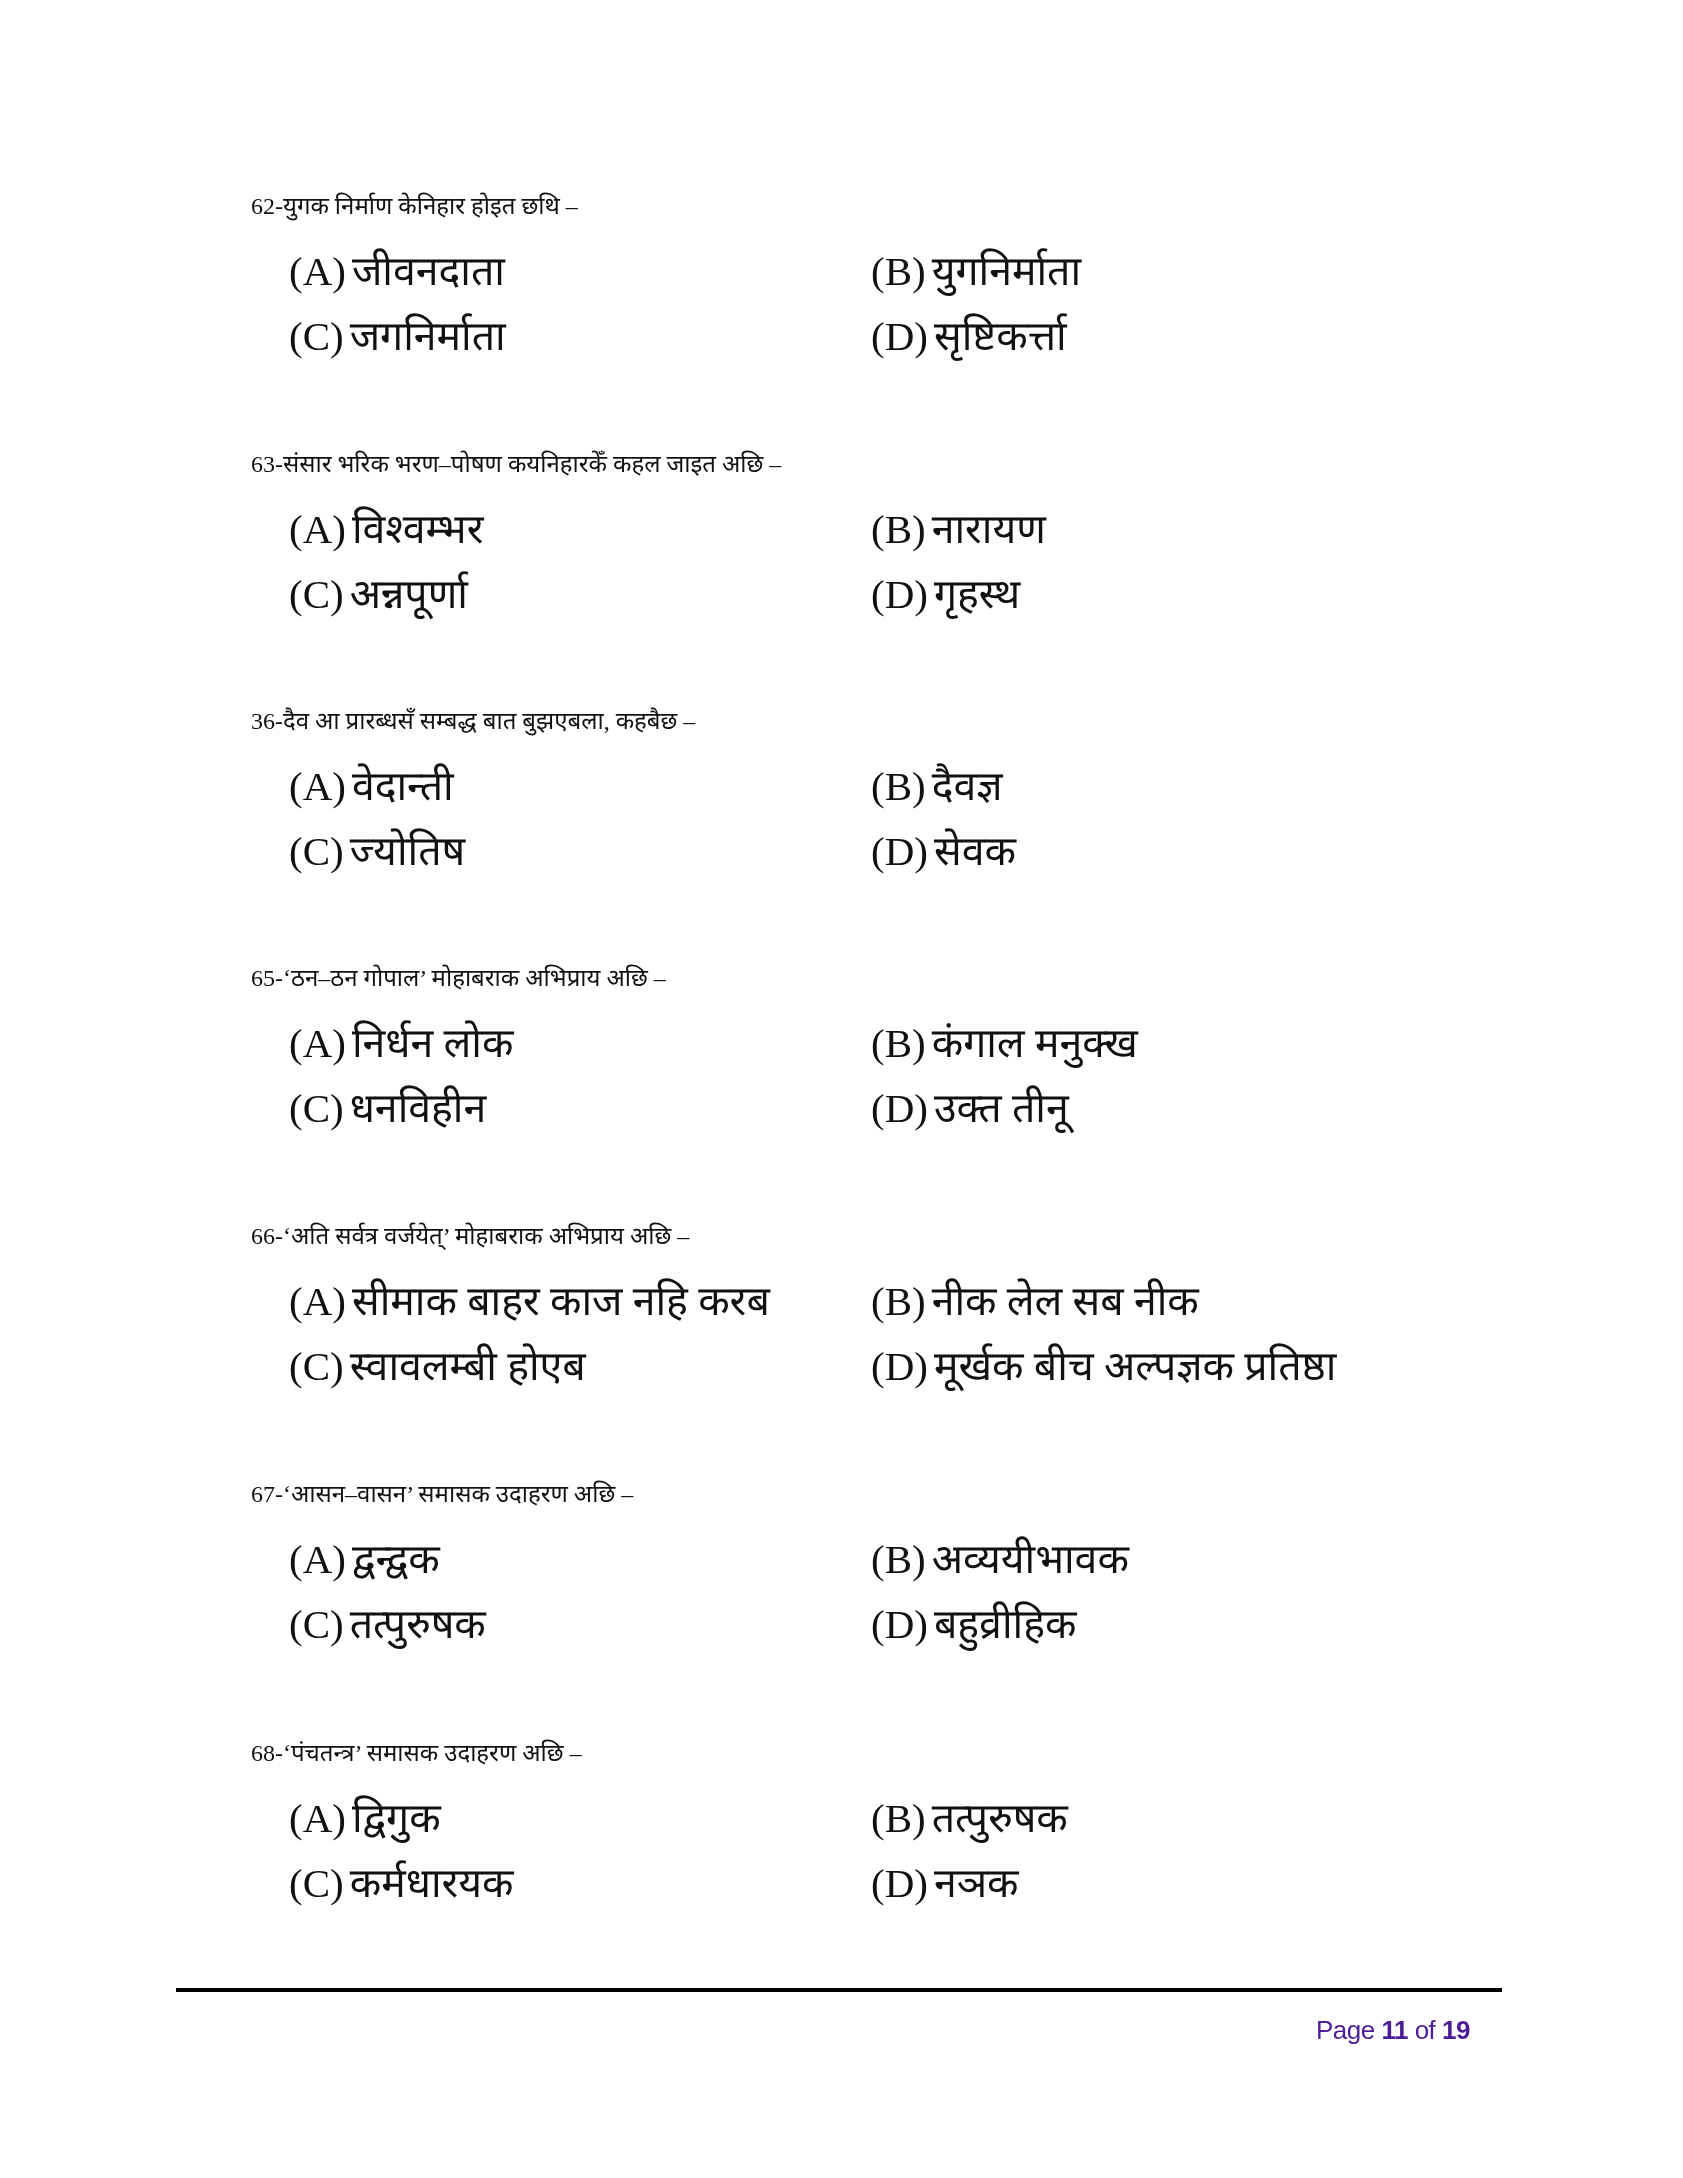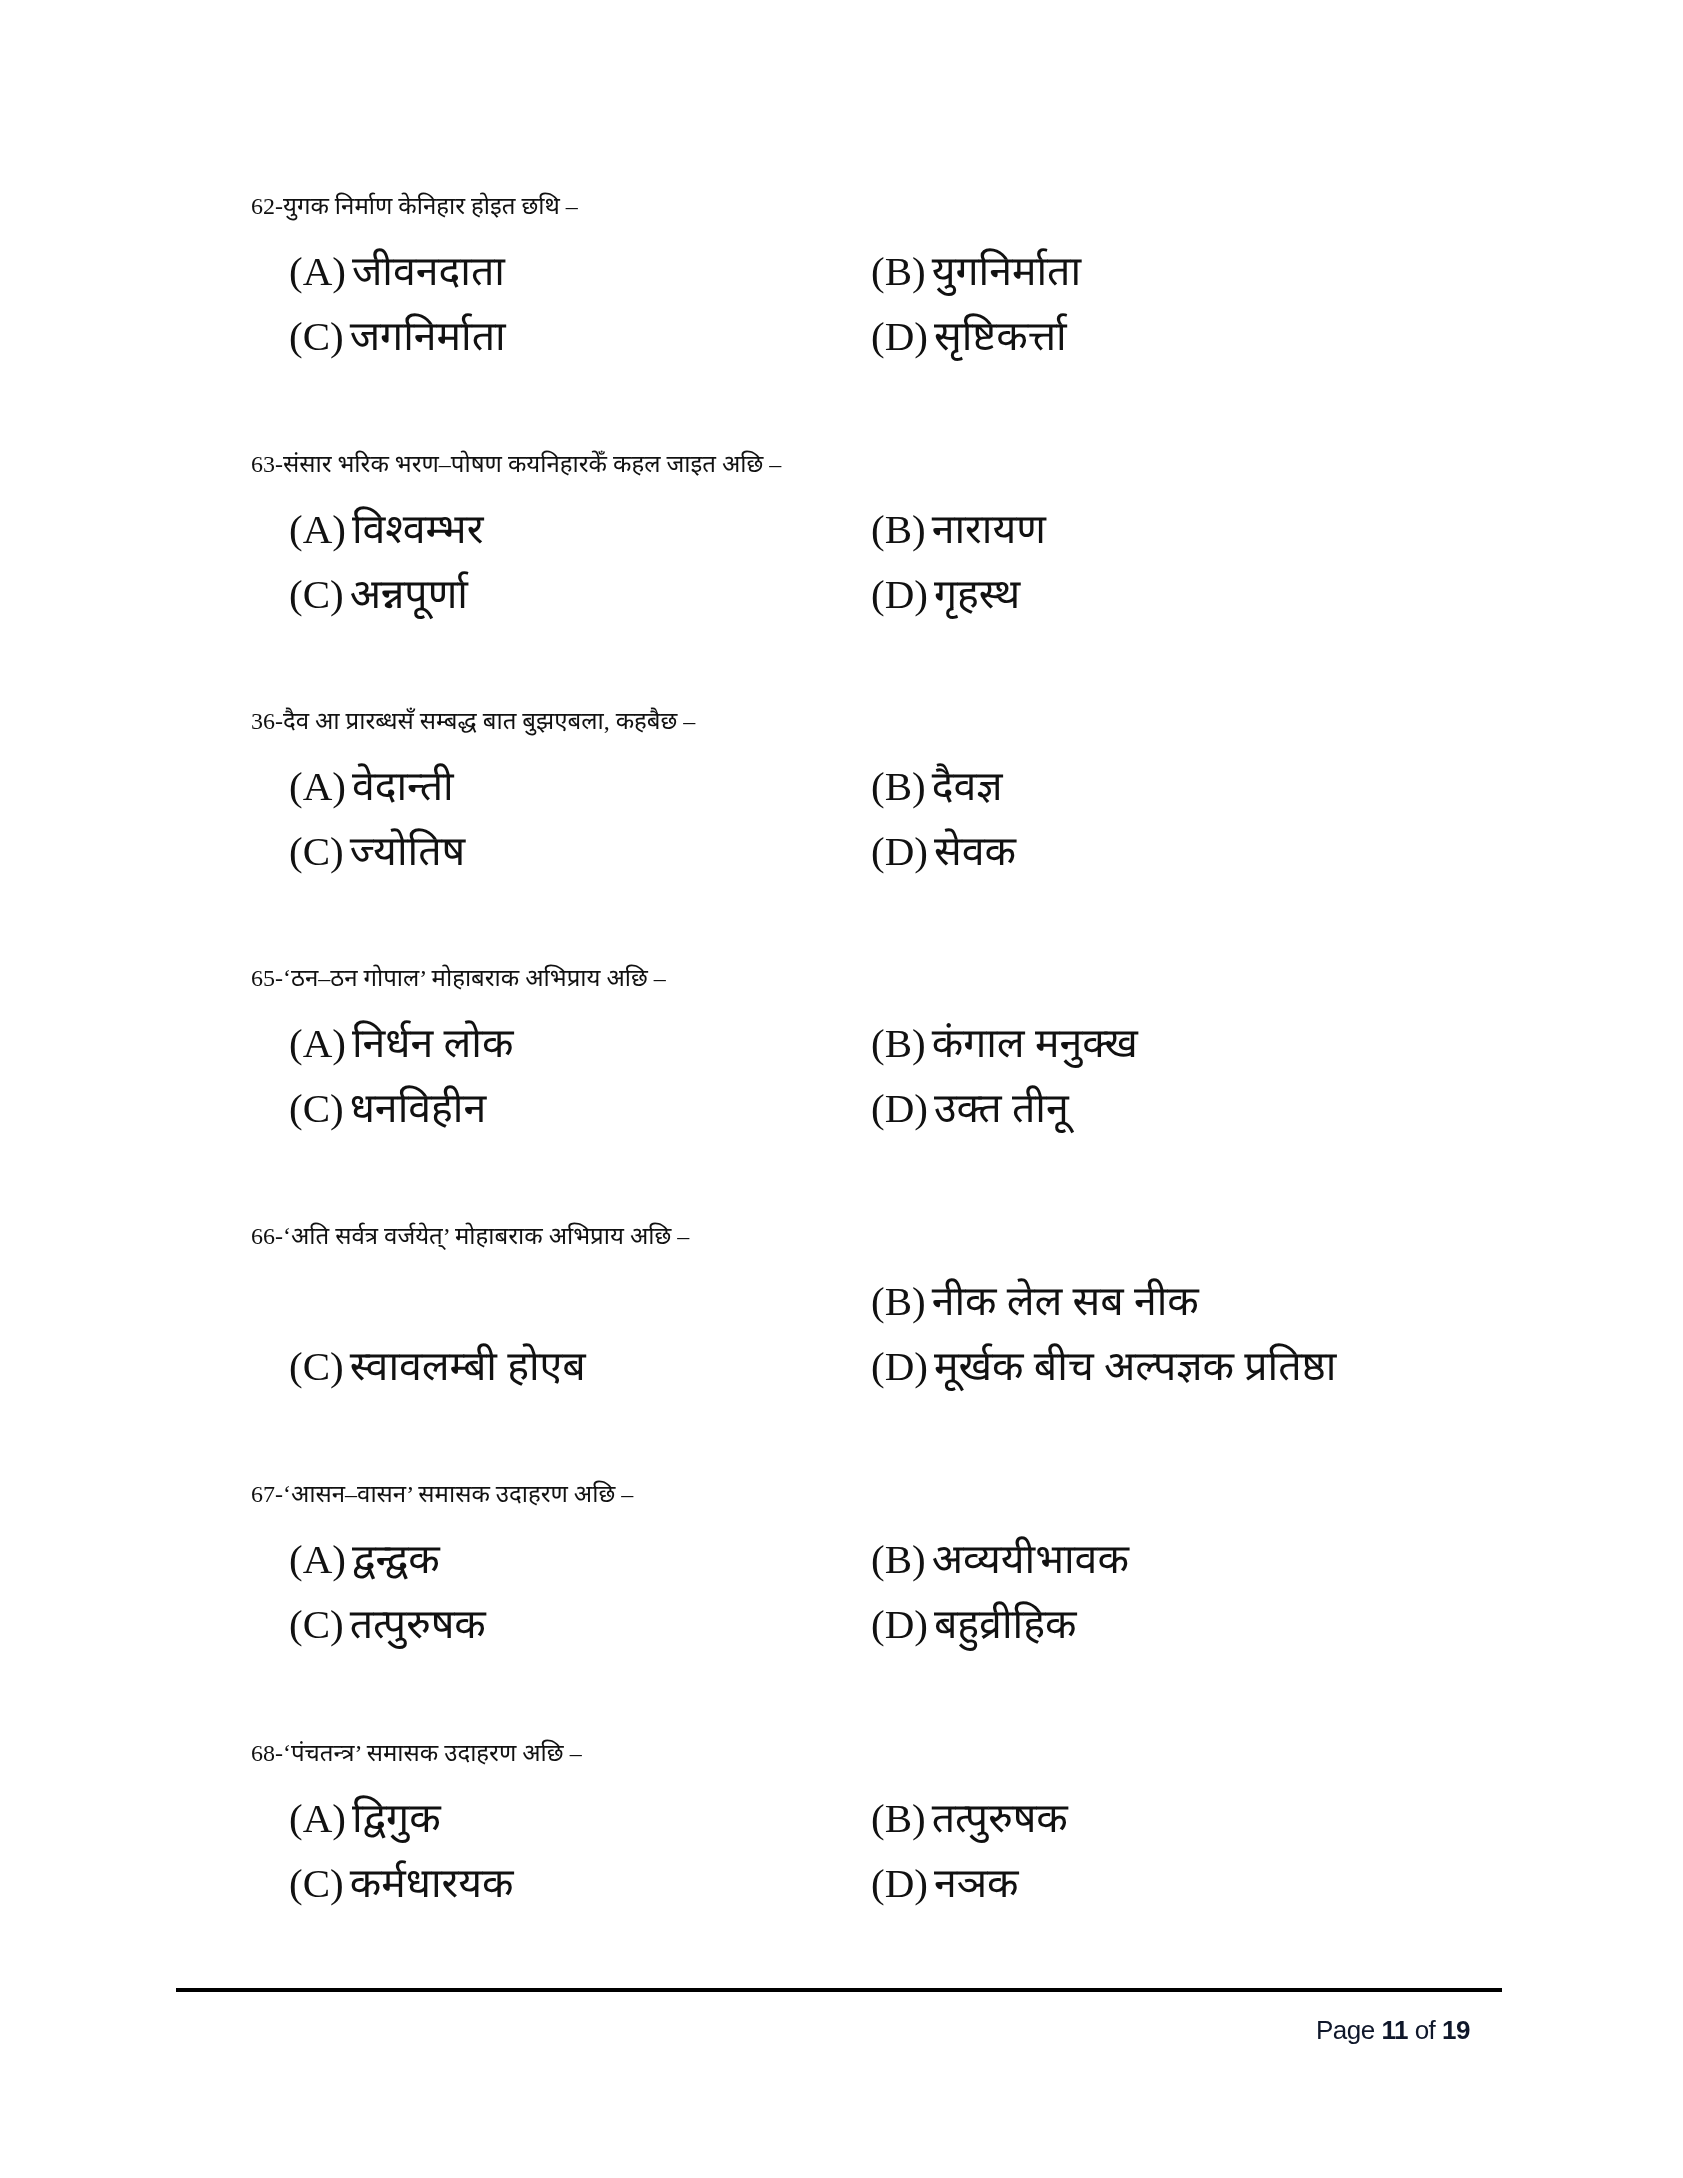--- a/index.html
+++ b/index.html
@@ -9,21 +9,21 @@
   .q-text { position: absolute; left: 251px; top: 0; font-size: 24px; line-height: 40px; white-space: nowrap; }
   .opt { position: absolute; font-size: 41px; line-height: 40px; white-space: nowrap; }
   .opt .letter { font-family: "Liberation Serif", serif; }
   .opt .val { margin-left: 6px; }
   .col-l { left: 289px; }
   .col-r { left: 871px; }
   .row1 { top: 65px; }
   .row2 { top: 130px; }
   .footer-line { position: absolute; left: 176px; top: 1988px; width: 1326px; height: 4px; background: #000; }
   .page-num { position: absolute; right: 213px; top: 2014px; font-family: "Liberation Sans", "DejaVu Sans", sans-serif;
-              font-size: 26px; line-height: 32px; color: #0f172a; letter-spacing: -0.5px; }
+              font-size: 26px; line-height: 32px; color: #4c1d95; letter-spacing: -0.5px; }
   .page-num b { font-weight: bold; }
 </style>
 </head>
 <body>
 
 <div>
 
   <div class="q-block" style="top:186px;">
     <div class="q-text">62-युगक निर्माण केनिहार होइत छथि –</div>
     <div class="opt col-l row1"><span class="letter">(A)</span><span class="val">जीवनदाता</span></div>
@@ -51,20 +51,21 @@
   <div class="q-block" style="top:958px;">
     <div class="q-text">65-‘ठन–ठन गोपाल’ मोहाबराक अभिप्राय अछि –</div>
     <div class="opt col-l row1"><span class="letter">(A)</span><span class="val">निर्धन लोक</span></div>
     <div class="opt col-r row1"><span class="letter">(B)</span><span class="val">कंगाल मनुक्ख</span></div>
     <div class="opt col-l row2"><span class="letter">(C)</span><span class="val">धनविहीन</span></div>
     <div class="opt col-r row2"><span class="letter">(D)</span><span class="val">उक्त तीनू</span></div>
   </div>
 
   <div class="q-block" style="top:1216px;">
     <div class="q-text">66-‘अति सर्वत्र वर्जयेत्’ मोहाबराक अभिप्राय अछि –</div>
+    <div class="opt col-l row1"><span class="letter">(A)</span><span class="val">सीमाक बाहर काज नहि करब</span></div>
     <div class="opt col-r row1"><span class="letter">(B)</span><span class="val">नीक लेल सब नीक</span></div>
     <div class="opt col-l row2"><span class="letter">(C)</span><span class="val">स्वावलम्बी होएब</span></div>
     <div class="opt col-r row2"><span class="letter">(D)</span><span class="val">मूर्खक बीच अल्पज्ञक प्रतिष्ठा</span></div>
   </div>
 
   <div class="q-block" style="top:1474px;padding-left:16px;">
     <div class="q-text">67-‘आसन–वासन’ समासक उदाहरण अछि –</div>
     <div class="opt col-l row1"><span class="letter">(A)</span><span class="val">द्वन्द्वक</span></div>
     <div class="opt col-r row1"><span class="letter">(B)</span><span class="val">अव्ययीभावक</span></div>
     <div class="opt col-l row2"><span class="letter">(C)</span><span class="val">तत्पुरुषक</span></div>

